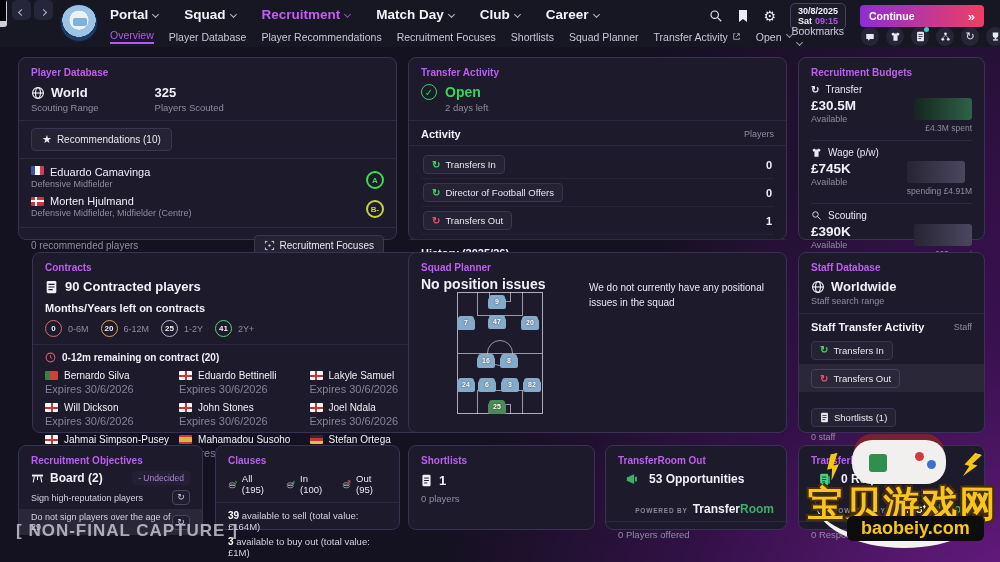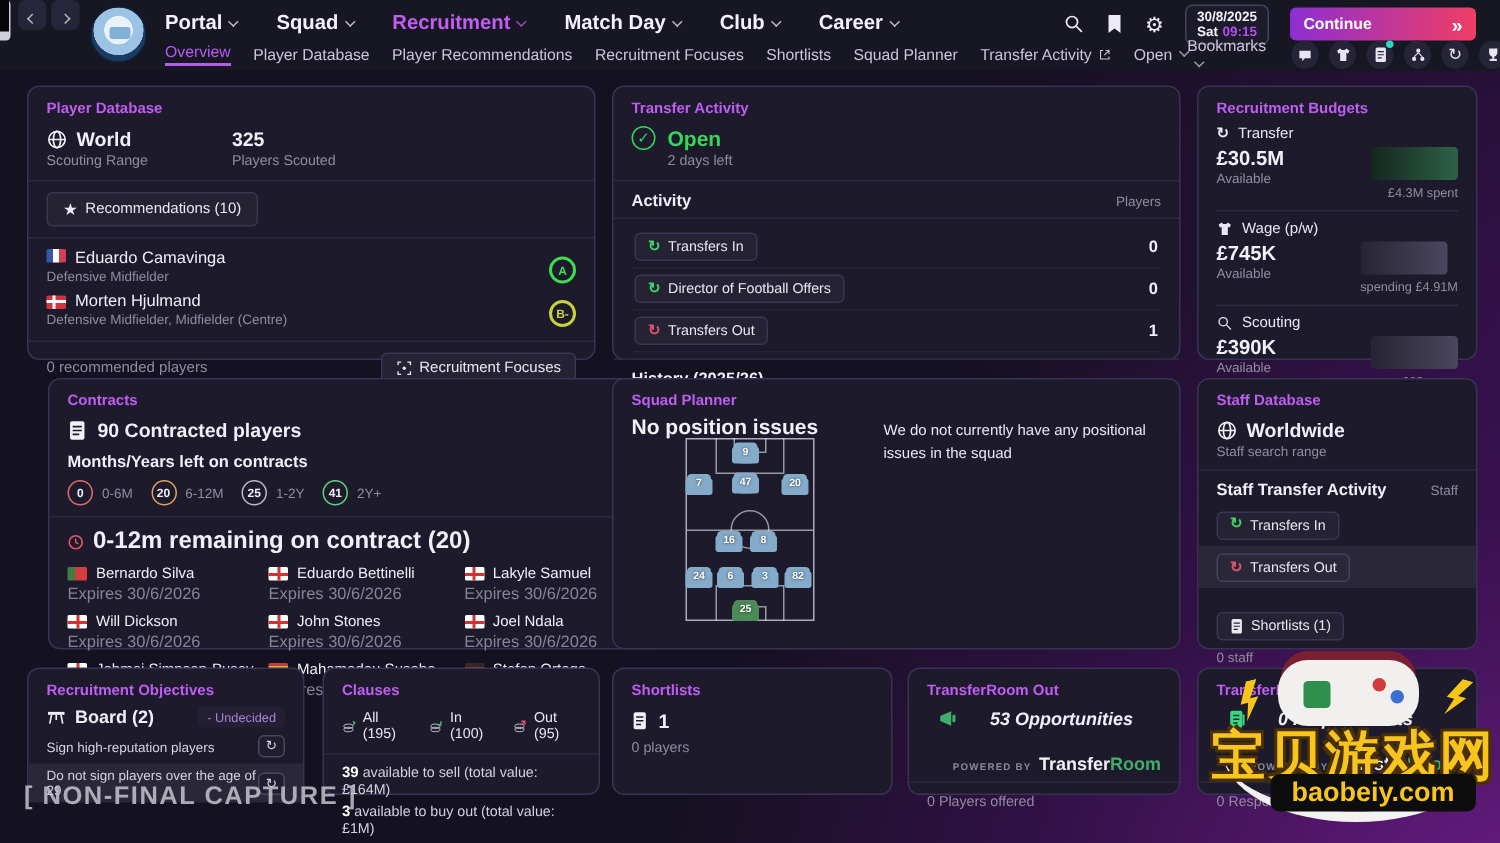--- a/index.html
+++ b/index.html
@@ -112,21 +112,21 @@
   .budspent { font-size:8.5px; color:#908da1; text-align:right; margin-top:3px; }
 
   
   #p-contracts { left:32px; top:252px; width:411px; height:181px; }
   .c-head { display:flex; align-items:center; gap:7px; margin-top:6px; font-size:13px; font-weight:bold; }
   .c-sub { font-size:11px; font-weight:bold; margin-top:8px; }
   .badges { display:flex; align-items:center; gap:6px; margin-top:6px; }
   .cbadge { width:17px; height:17px; border-radius:50%; border:1.5px solid; font-size:8px; font-weight:bold; color:#f1eff7; display:flex; align-items:center; justify-content:center; flex:none; }
   .cb-red { border-color:#e06c6c; } .cb-or { border-color:#e0a25c; } .cb-gy { border-color:#b9b7c9; } .cb-gn { border-color:#5cd67c; }
   .cblab { font-size:9px; color:#908da1; margin-right:6px; }
-  .exphead { display:flex; align-items:center; gap:6px; font-size:16px; font-weight:bold; margin-top:2px; }
+  .exphead { display:flex; align-items:center; gap:6px; font-size:10px; font-weight:bold; margin-top:2px; }
   .cgrid { display:grid; grid-template-columns:1fr 1fr 1fr; column-gap:10px; row-gap:7px; margin-top:7px; }
   .ccell { cursor:pointer; }
   .ccell .n { display:flex; align-items:center; font-size:10px; color:#f1eff7; white-space:nowrap; }
   .ccell .e { font-size:11px; color:#86839a; margin-top:2px; }
 
   
   #p-squad { left:408px; top:252px; width:379px; height:181px; }
   .sq-head { font-size:14px; font-weight:bold; margin-top:3px; }
   #pitch { position:absolute; left:48px; top:39px; width:86px; height:122px; border:1px solid rgba(235,235,245,.7); }
   .pl { position:absolute; border:1px solid rgba(235,235,245,.6); }
@@ -159,21 +159,21 @@
   .cl-stat { display:flex; gap:4px; align-items:center; font-size:9.5px; color:#e9e7f2; }
   .cl-line { font-size:9.5px; color:#d4d1e2; margin-top:4px; }
   .cl-line b { color:#fff; font-size:10px; }
 
   #p-shortlists { left:408px; top:445px; width:187px; height:85px; }
   .sl-row { display:flex; align-items:center; gap:7px; margin-top:7px; font-size:13px; font-weight:bold; }
   .sl-foot { font-size:9.5px; color:#908da1; margin-top:5px; }
 
   #p-trout { left:605px; top:445px; width:182px; height:85px; }
   #p-trin { left:798px; top:445px; width:187px; height:85px; }
-  .tr-head { display:flex; align-items:center; gap:21px; margin:6px 0 16px 8px; font-size:12px; font-weight:bold;font-style:italic; }
+  .tr-head { display:flex; align-items:center; gap:10px; margin:6px 0 16px 8px; font-size:12px; font-weight:bold; }
   .powered { display:flex; align-items:baseline; gap:5px; justify-content:flex-end; margin-top:8px; }
   .powered .pb { font-size:6.5px; letter-spacing:.8px; color:#8b8899; font-weight:bold; }
   .powered .ba { font-size:12px; font-weight:bold; color:#f1eff7; }
   .powered .bb { font-size:12px; font-weight:bold; color:#3fae6a; }
   .tr-foot { font-size:9.5px; color:#908da1; margin-top:5px; }
 
   
   #wm-capture { position:absolute; left:16px; top:521px; font-size:17px; font-weight:bold; letter-spacing:1px; color:rgba(196,196,206,.85); }
   #wm-site { position:absolute; left:805px; top:428px; width:195px; height:122px; pointer-events:none; }
   .pad-body { position:absolute; left:47px; top:12px; width:94px; height:44px; background:#f2f0ee; border-radius:20px; box-shadow:0 -8px 0 -2px #7a2030; }

